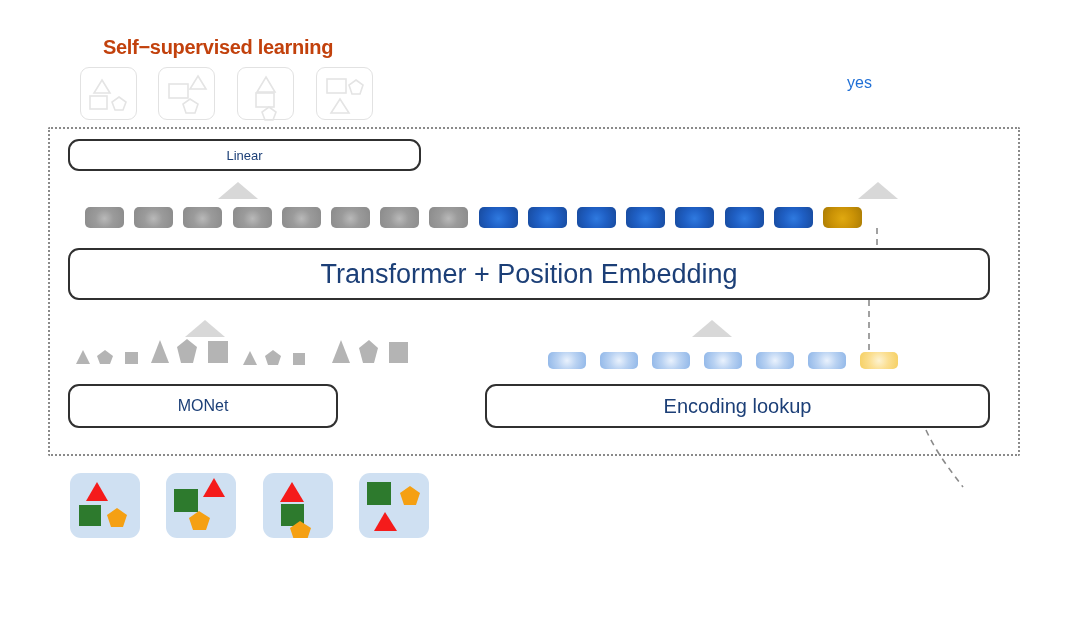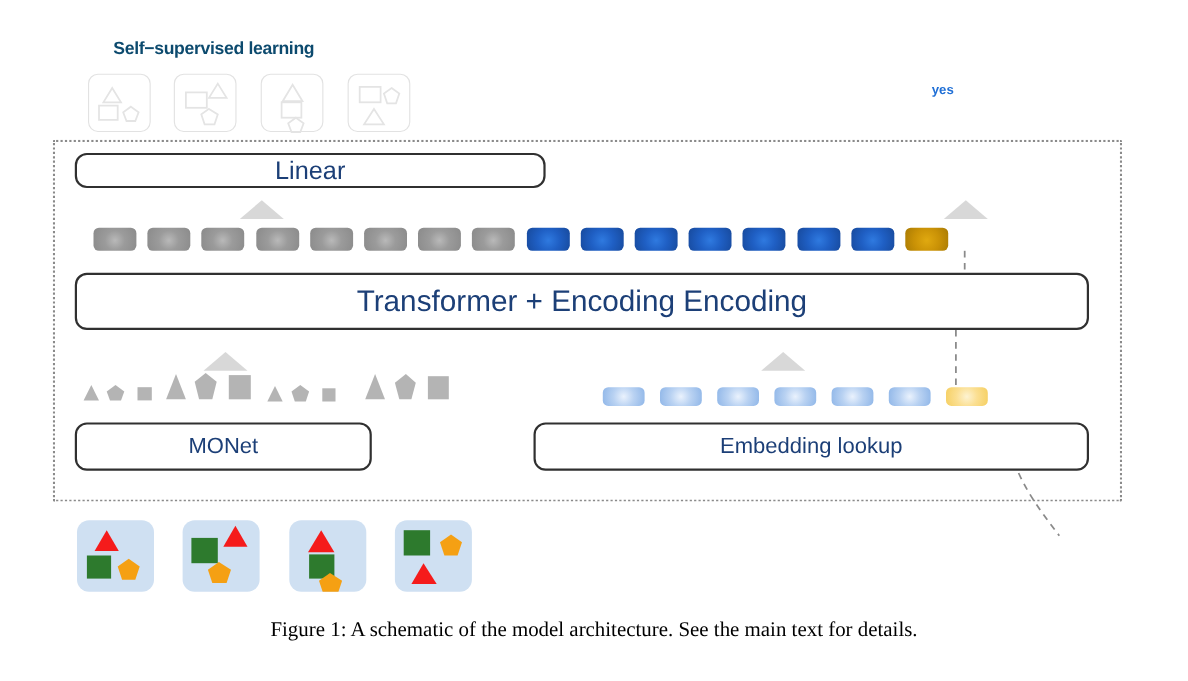--- a/index.html
+++ b/index.html
@@ -4,40 +4,40 @@
 <style>
   html,body{margin:0;padding:0;}
   body{
     width:1080px;height:619px;background:#ffffff;
     font-family:"Liberation Sans",sans-serif;
     position:relative;overflow:hidden;
   }
   .fig{position:absolute;left:0;top:0;width:1080px;height:619px;}
 
   
-  .hd{position:absolute;font-weight:bold;color:#0c4a6e;font-size:16px;letter-spacing:-0.3px;white-space:nowrap;}
+  .hd{position:absolute;font-weight:bold;color:#c2410c;font-size:20px;letter-spacing:-0.3px;white-space:nowrap;}
   #hd-ssl{left:103px;top:36px;}
   #hd-sup{left:751px;top:36px;}
-  .yes{position:absolute;left:847px;top:74px;color:#1f6fd6;font-size:12px;font-weight:bold;}
+  .yes{position:absolute;left:847px;top:74px;color:#1f6fd6;font-size:16px;}
 
   
   .ssthumb{position:absolute;top:67px;width:57px;height:53px;border:1.6px solid #e2e2e2;border-radius:9px;box-sizing:border-box;}
   .ssthumb svg{position:absolute;left:0;top:0;}
 
   
   .dotbox{position:absolute;left:48px;top:127px;width:972px;height:329px;
           border:2px dotted #8a8a8a;box-sizing:border-box;border-radius:2px;}
 
   
   .rbox{position:absolute;box-sizing:border-box;border:2.2px solid #303030;border-radius:11px;background:#fff;
         display:flex;align-items:center;justify-content:center;color:#1c3f77;}
-  #box-linear{left:68px;top:139px;width:428px;height:32px;font-size:23px;text-align:right;}
+  #box-linear{left:68px;top:139px;width:353px;height:32px;font-size:13px;text-align:right;}
   #box-linsoft{left:767px;top:139px;width:223px;height:32px;font-size:17px;}
   #box-transformer{left:68px;top:248px;width:922px;height:52px;font-size:27px;}
-  #box-monet{left:68px;top:384px;width:270px;height:44px;font-size:20px;}
+  #box-monet{left:68px;top:384px;width:270px;height:44px;font-size:16px;}
   #box-embed{left:485px;top:384px;width:505px;height:44px;font-size:20px;}
 
   
   .tok{position:absolute;border-radius:5px;}
   .tok-gray{background:radial-gradient(circle at 50% 55%,#b9b9b9 0%,#9b9b9b 40%,#8a8a8a 100%);}
   .tok-blue{background:radial-gradient(circle at 50% 55%,#2f7ae0 0%,#1f5fc4 45%,#17499b 100%);}
   .tok-gold{background:radial-gradient(circle at 50% 55%,#e0a910 0%,#ca9206 50%,#a87a04 100%);}
   .tok-lblue{background:radial-gradient(circle at 50% 50%,#eaf2fd 0%,#b9d2f2 45%,#8fb6e8 100%);}
   .tok-lyellow{background:radial-gradient(circle at 50% 50%,#fdf3d2 0%,#fbdf92 45%,#f5cf61 100%);}
 
@@ -129,21 +129,21 @@
       <div class="tok tok-blue" style="left: 527.8px; top: 207px; width: 39px; height: 21px;"></div>
       <div class="tok tok-blue" style="left: 577px; top: 207px; width: 39px; height: 21px;"></div>
       <div class="tok tok-blue" style="left: 626.2px; top: 207px; width: 39px; height: 21px;"></div>
       <div class="tok tok-blue" style="left: 675.4px; top: 207px; width: 39px; height: 21px;"></div>
       <div class="tok tok-blue" style="left: 724.6px; top: 207px; width: 39px; height: 21px;"></div>
       <div class="tok tok-blue" style="left: 773.8px; top: 207px; width: 39px; height: 21px;"></div>
       <div class="tok tok-gold" style="left: 823px; top: 207px; width: 39px; height: 21px;"></div>
     </div>
 
   <div class="rbox" id="box-transformer">
-    <span>Transformer + Encoding Encoding</span>
+    <span>Transformer + Position Embedding</span>
   </div>
 
   <div class="tri" style="left:185px;top:320px;"></div>
   <div class="tri" style="left:692px;top:320px;"></div>
 
   <div class="shapegrp" style="left:72px;top:340px;">
     <svg width="72" height="28" viewBox="0 0 72 28">
       <polygon points="11,10 18,24 4,24" fill="#b4b4b4"></polygon>
       <polygon points="33,10 41,16 38,24 28,24 25,16" fill="#b4b4b4"></polygon>
       <rect x="53" y="12" width="13" height="12" fill="#b4b4b4"></rect>
@@ -179,21 +179,21 @@
       <div class="tok tok-lblue" style="left: 756px; top: 352px; width: 38px; height: 17px;"></div>
       <div class="tok tok-lblue" style="left: 808px; top: 352px; width: 38px; height: 17px;"></div>
       <div class="tok tok-lyellow" style="left: 860px; top: 352px; width: 38px; height: 17px;"></div>
     </div>
 
   <div class="rbox" id="box-monet">
     <span>MONet</span>
   </div>
 
   <div class="rbox" id="box-embed">
-    <span>Embedding lookup</span>
+    <span>Encoding lookup</span>
   </div>
 
   <div class="imthumb" style="left:70px;">
     <svg width="70" height="65" viewBox="0 0 70 65">
       <polygon points="27,9 38,28 16,28" fill="#f51b1b"></polygon>
       <rect x="9" y="32" width="22" height="21" fill="#2d7a2d"></rect>
       <polygon points="47,35 57,42 53,54 41,54 37,42" fill="#f5a013"></polygon>
     </svg>
   </div>
   <div class="imthumb" style="left:166px;">
@@ -212,15 +212,14 @@
   </div>
   <div class="imthumb" style="left:359px;">
     <svg width="70" height="65" viewBox="0 0 70 65">
       <rect x="8" y="9" width="24" height="23" fill="#2d7a2d"></rect>
       <polygon points="51,13 61,20 57,32 45,32 41,20" fill="#f5a013"></polygon>
       <polygon points="26,39 38,58 15,58" fill="#f51b1b"></polygon>
     </svg>
   </div>
 
 
-  <div class="cap">Figure 1:  A schematic of the model architecture. See the main text for details.</div>
 
 </div>
 
 </body></html>

